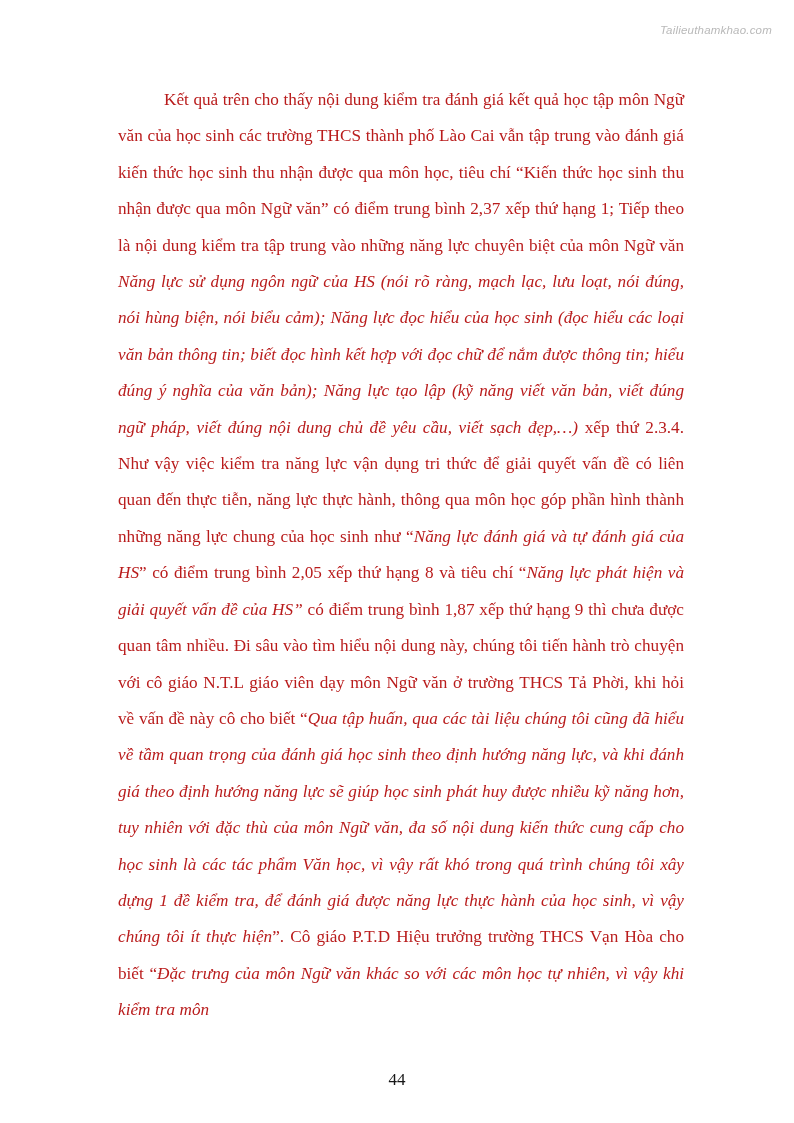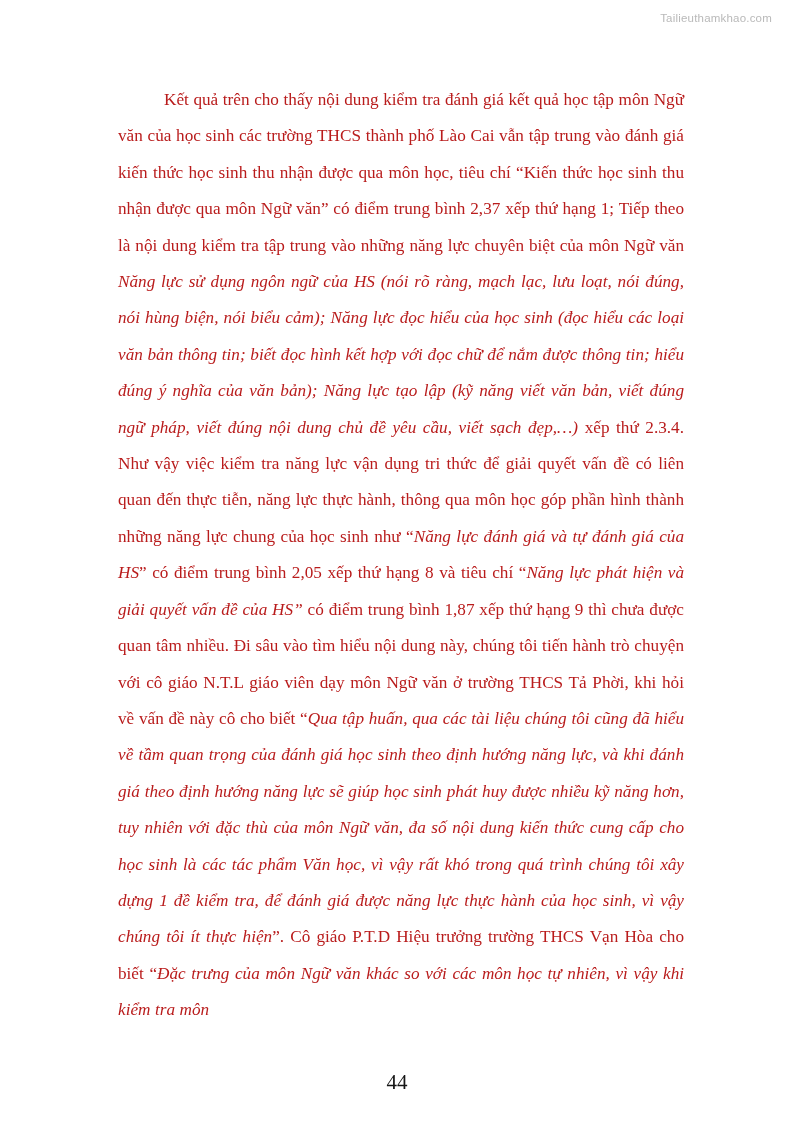--- a/index.html
+++ b/index.html
@@ -14,27 +14,28 @@
     position: relative;
     width: 794px;
     height: 1123px;
     background: #ffffff;
     margin: 0 auto;
     overflow: hidden;
     box-sizing: border-box;
   }
   .watermark {
     position: absolute;
-    top: 12px;
+    top: 24px;
     right: 22px;
     font-family: "Liberation Sans", sans-serif;
     font-size: 11.5px;
     color: #b9b9b9;
     letter-spacing: 0.2px;
     user-select: none;
+    font-style: italic;
   }
   .content {
     position: absolute;
     left: 118px;
     top: 82px;
     width: 566px;
   }
   p.body-par {
     margin: 0;
     font-size: 17.2px;
@@ -43,21 +44,21 @@
     text-align: justify;
     text-indent: 46px;
     word-spacing: 0.2px;
   }
   .page-number {
     position: absolute;
     left: 0;
     right: 0;
     top: 1070px;
     text-align: center;
-    font-size: 21px;
+    font-size: 17px;
     color: #161616;
   }
   
   i { font-style: italic; }
 </style>
 </head>
 <body>
 
 <div class="page">
 

